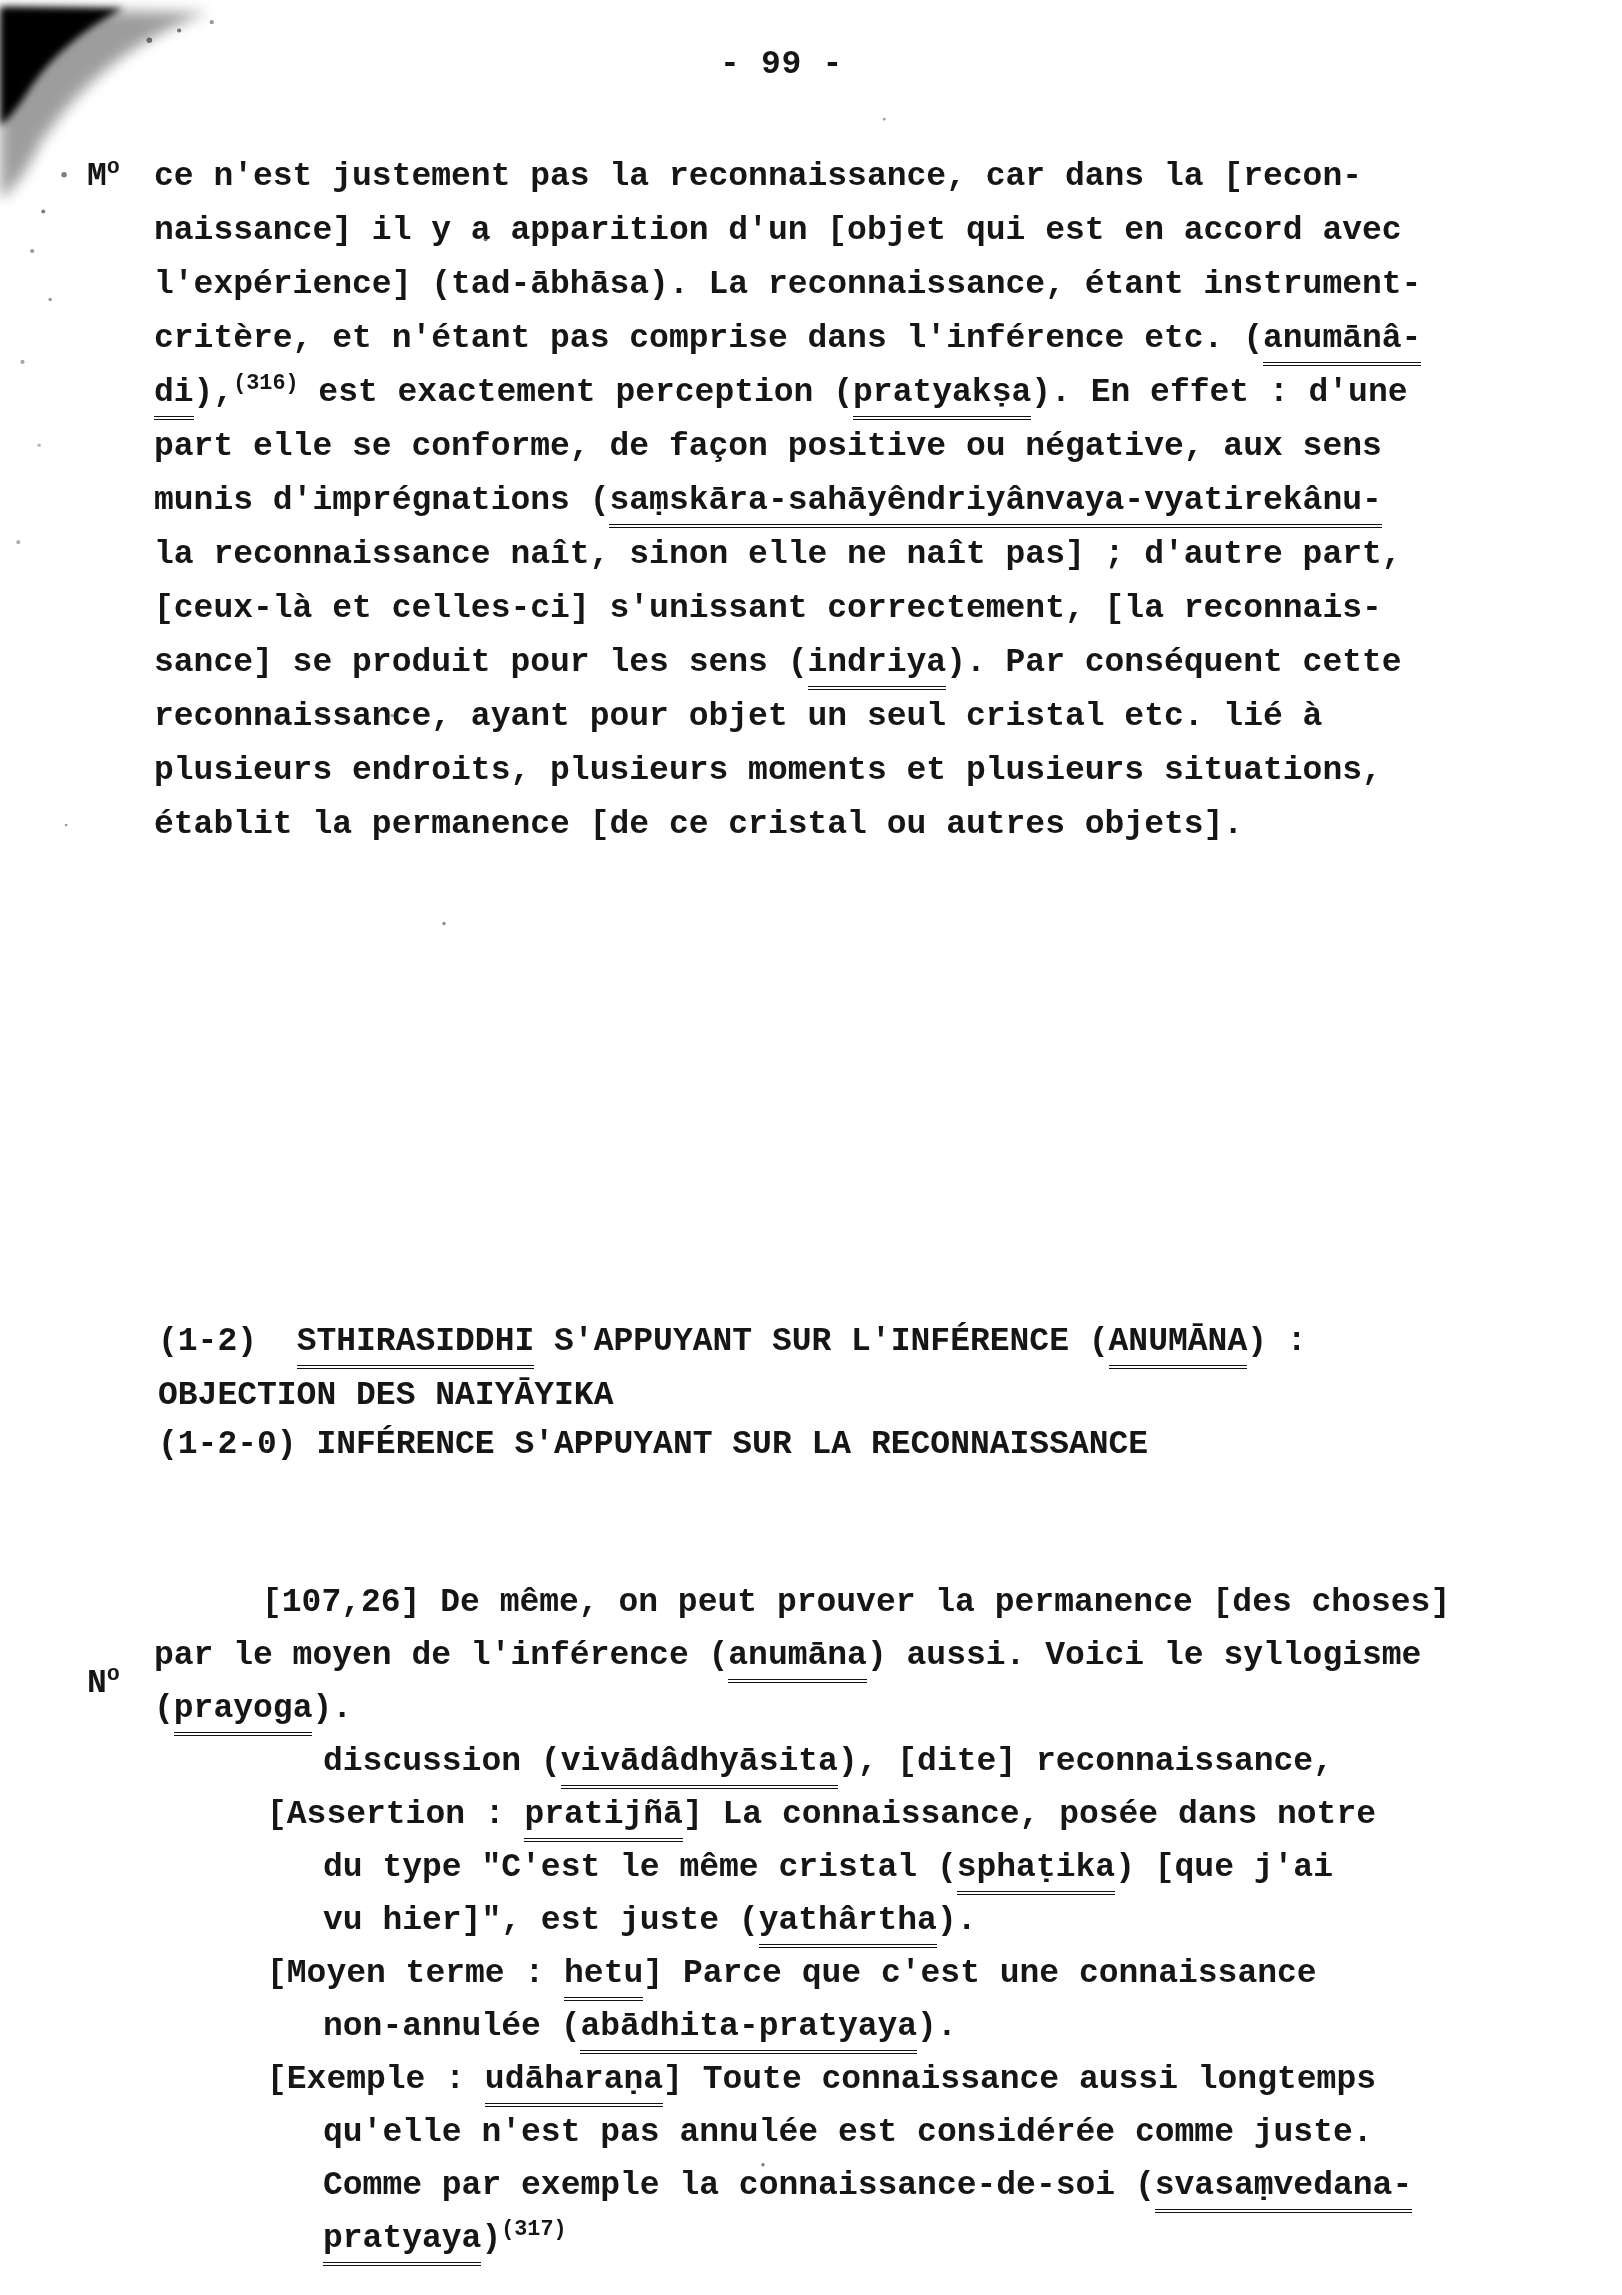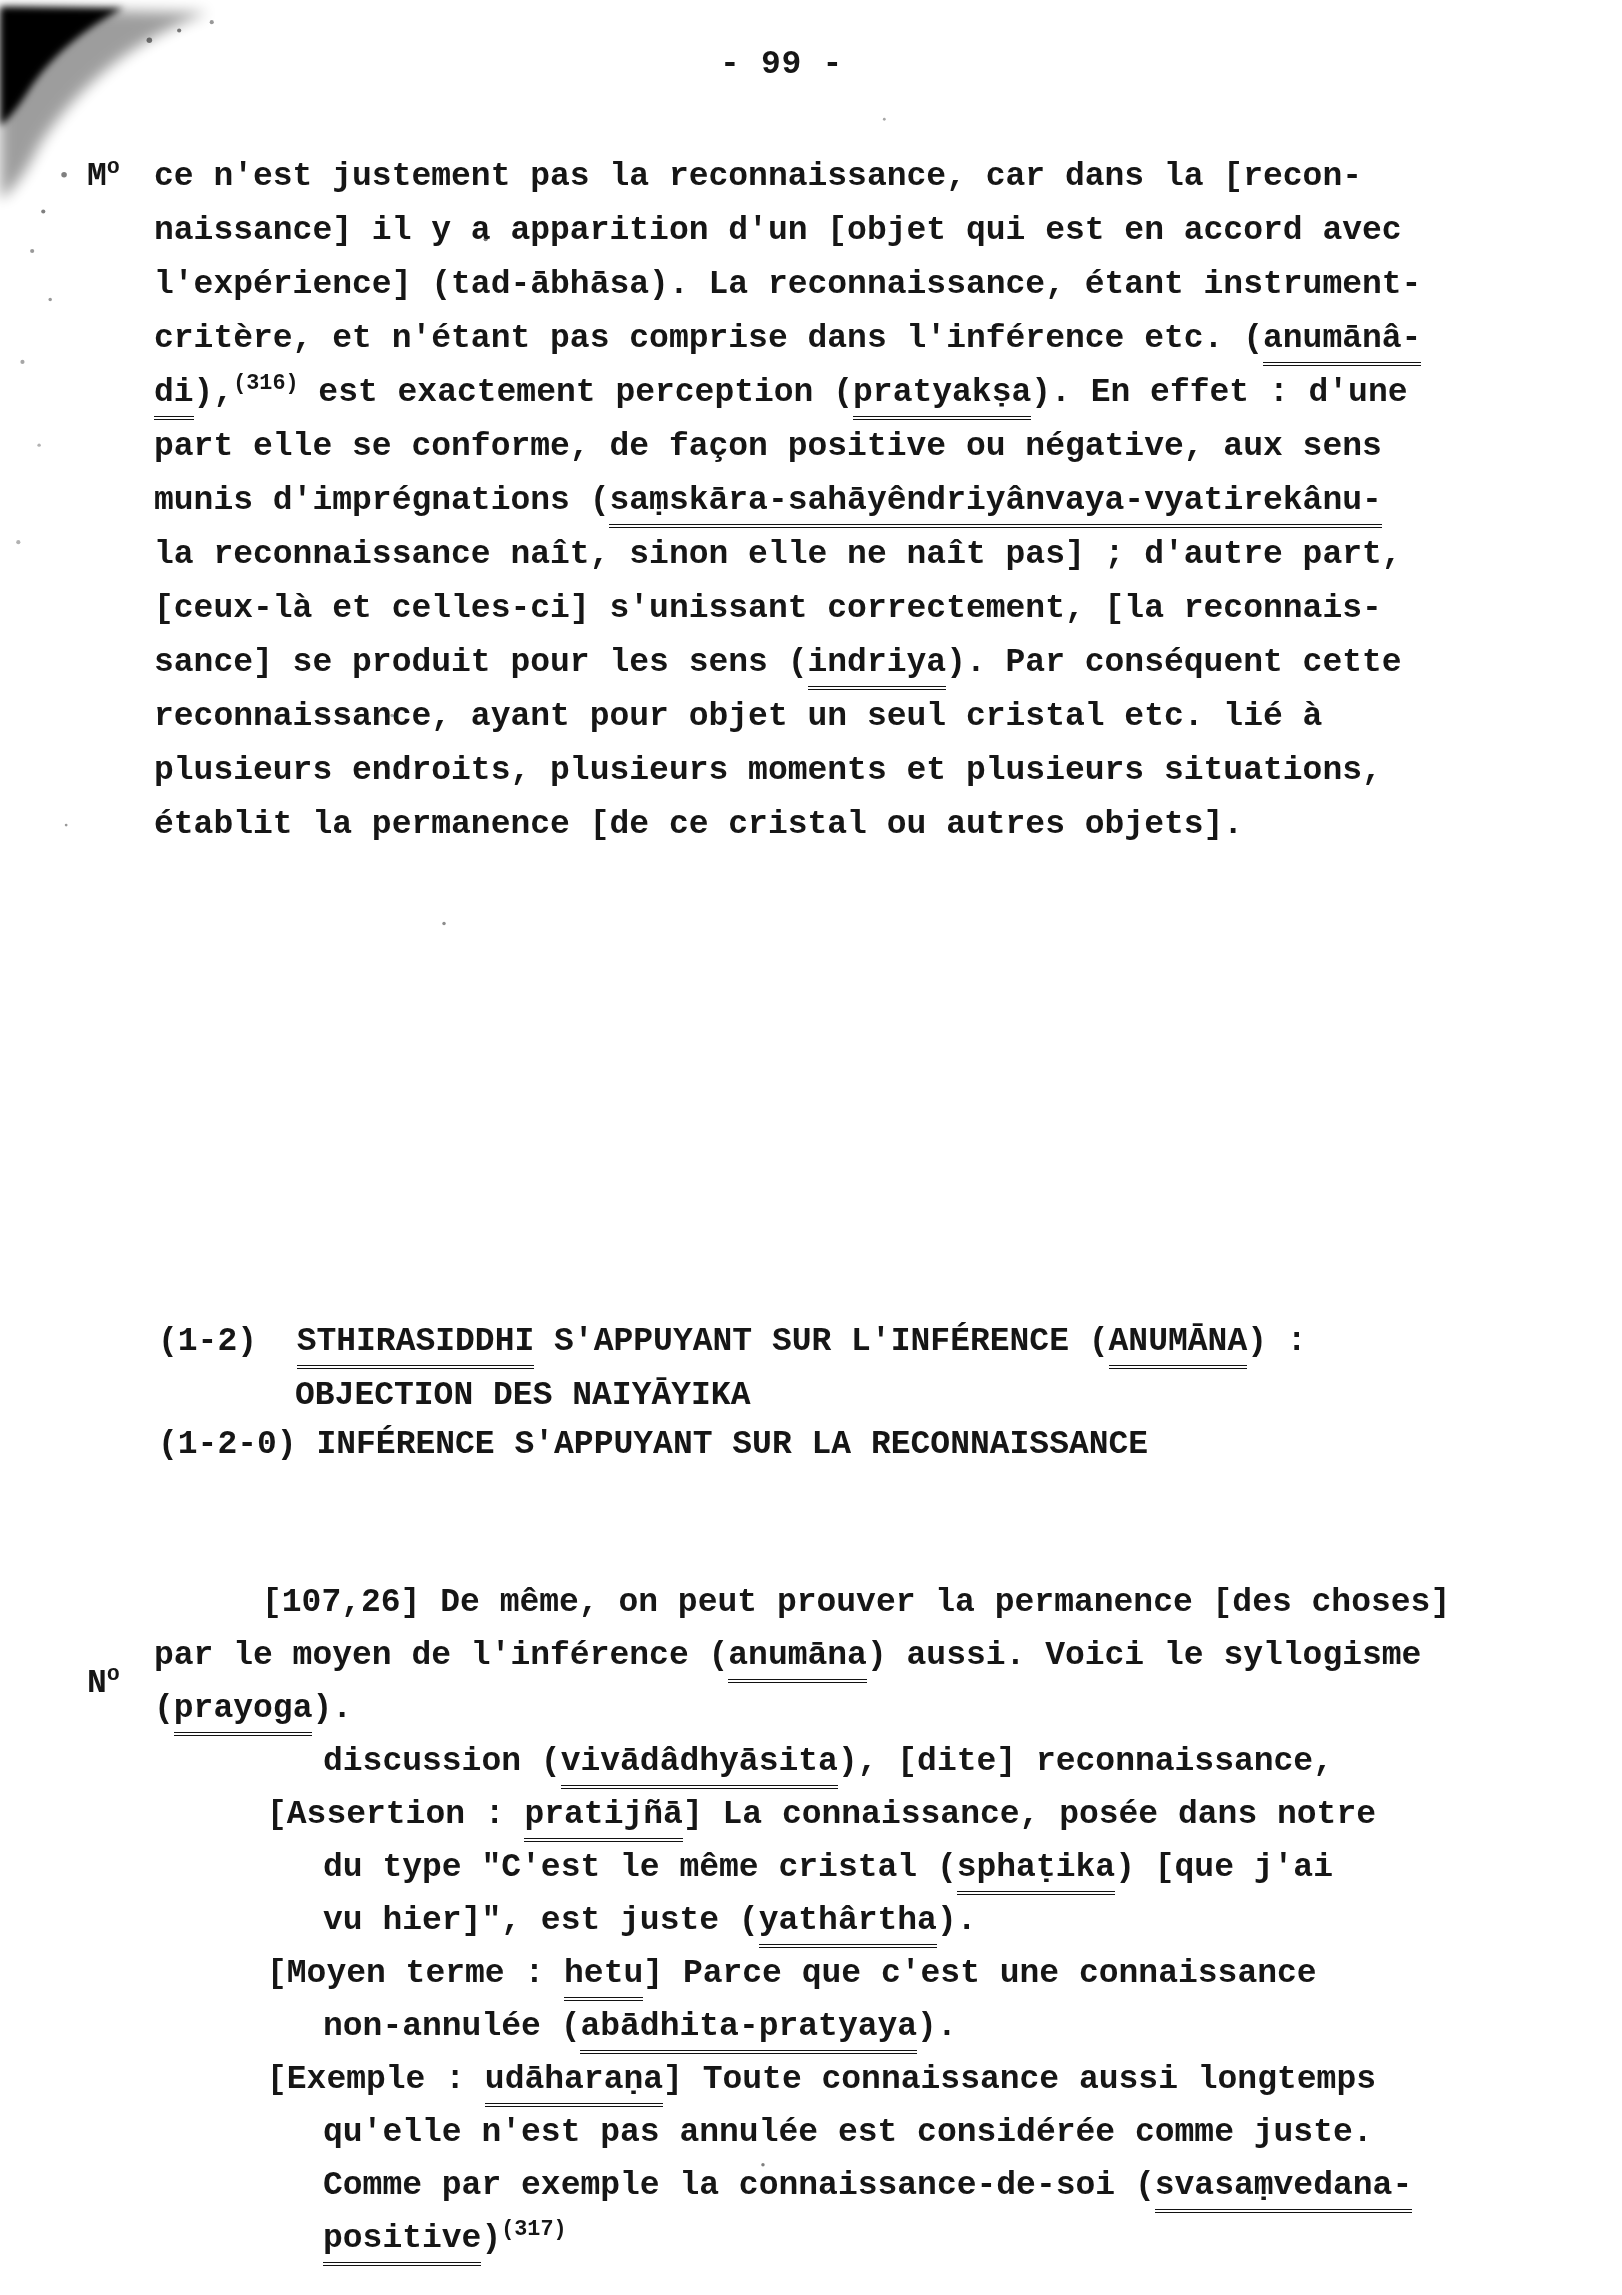--- a/index.html
+++ b/index.html
@@ -22,21 +22,21 @@
 
   .marker-m, .marker-n { position:absolute; left:87px; font-size:33px; }
   .marker-m { top:150px;  line-height:54px; }
   .marker-n { top:1650px; line-height:68px; }
 
   .para-m { position:absolute; left:154px; top:150px; font-size:33px; }
   .para-m .ln { height:54px; line-height:54px; }
 
   .heading { position:absolute; left:158px; top:1315px; font-size:33px; }
   .heading .ln { height:54px; line-height:54px; }
-  .heading .h2 { margin-left:137px; }
+  .heading .h2 { }
   .heading .h3 { margin-top:-5.5px; }
 
   .para-n { position:absolute; left:154px; top:1576px; font-size:33px; }
   .para-n .ln { height:53px; line-height:53px; }
   .ind-first { padding-left:108px;text-align:right; }
   .ind1 { padding-left:113px; }
   .ind2 { padding-left:169px; }
 
   .noise { position:absolute; inset:0; pointer-events:none; }
 </style>
@@ -108,17 +108,17 @@
     <div class="ln">(<span class="u">prayoga</span>).</div>
     <div class="ln ind2">discussion (<span class="u">vivādâdhyāsita</span>), [dite] reconnaissance,</div>
     <div class="ln ind1">[Assertion : <span class="u">pratijñā</span>] La connaissance, posée dans notre</div>
     <div class="ln ind2">du type "C'est le même cristal (<span class="u">sphaṭika</span>) [que j'ai</div>
     <div class="ln ind2">vu hier]", est juste (<span class="u">yathârtha</span>).</div>
     <div class="ln ind1">[Moyen terme : <span class="u">hetu</span>] Parce que c'est une connaissance</div>
     <div class="ln ind2">non-annulée (<span class="u">abādhita-pratyaya</span>).</div>
     <div class="ln ind1">[Exemple : <span class="u">udāharaṇa</span>] Toute connaissance aussi longtemps</div>
     <div class="ln ind2">qu'elle n'est pas annulée est considérée comme juste.</div>
     <div class="ln ind2">Comme par exemple la connaissance-de-soi (<span class="u">svasaṃvedana-</span></div>
-    <div class="ln ind2"><span class="u">positive</span>)<sup>(317)</sup></div>
+    <div class="ln ind2"><span class="u">pratyaya</span>)<sup>(317)</sup></div>
   </div>
 
 </div>
 
 
 </body></html>

